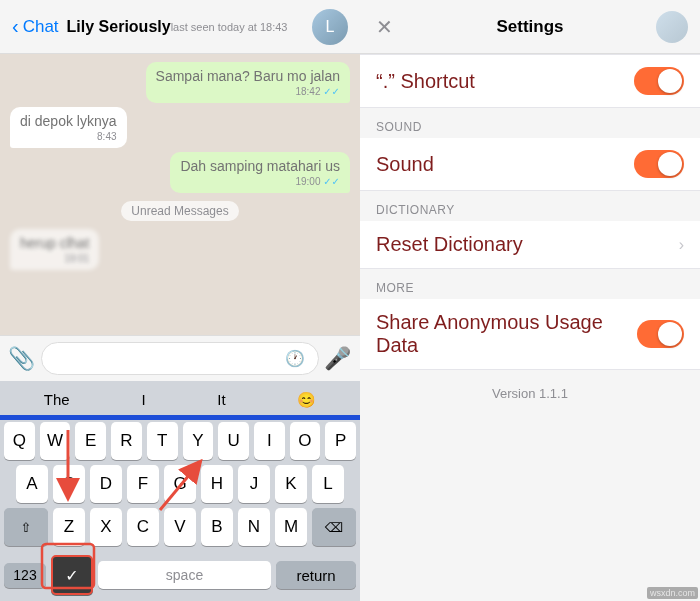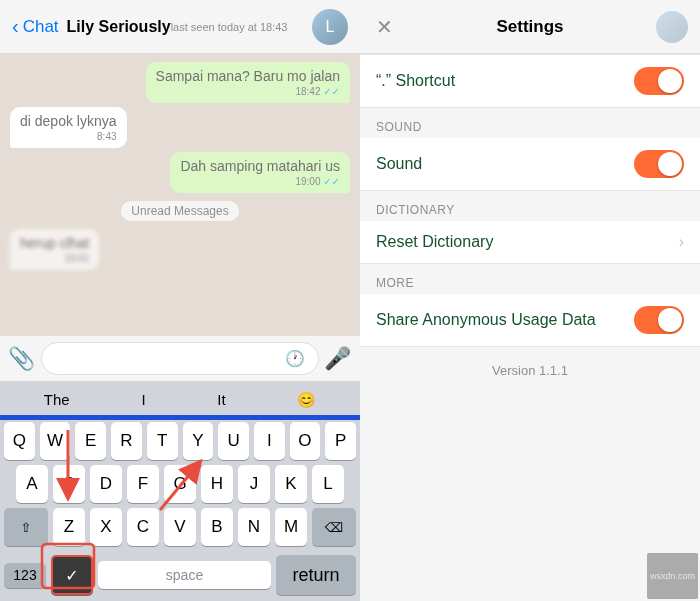--- a/index.html
+++ b/index.html
@@ -290,26 +290,26 @@
       align-items: center;
       justify-content: center;
       font-size: 14px;
       color: #8e8e93;
       box-shadow: 0 1px 0 rgba(0,0,0,0.3);
     }
 
     .key-bottom-return {
       background: #adb5bd;
       border-radius: 5px;
-      height: 40px;
+      height: 28px;
       min-width: 80px;
       display: flex;
       align-items: center;
       justify-content: center;
-      font-size: 18px;
+      font-size: 15px;
       color: #000;
       cursor: pointer;
       box-shadow: 0 1px 0 rgba(0,0,0,0.3);
     }
 
     
     .settings-panel {
       width: 340px;
       height: 601px;
       background: #f5f5f5;
@@ -378,22 +378,22 @@
       align-items: center;
       justify-content: space-between;
       border-bottom: 1px solid #e5e5ea;
     }
 
     .settings-item:first-child {
       border-top: 1px solid #e5e5ea;
     }
 
     .settings-item-label {
-      font-size: 16px;
-      color: #14532d;
+      font-size: 20px;
+      color: #7f1d1d;
     }
 
     .settings-item-chevron {
       color: #c7c7cc;
       font-size: 16px;
     }
 
     
     .toggle {
       width: 50px;
@@ -429,21 +429,21 @@
     }
 
     
     .watermark {
       position: absolute;
       bottom: 2px;
       right: 2px;
       font-size: 9px;
       color: rgba(255,255,255,0.7);
       background: rgba(0,0,0,0.3);
-      padding: 18px 3px;
+      padding: 1px 3px;
       border-radius: 2px;
     }
 
     
     .arrow-svg {
       position: absolute;
       pointer-events: none;
     }
   </style>
 </head>

